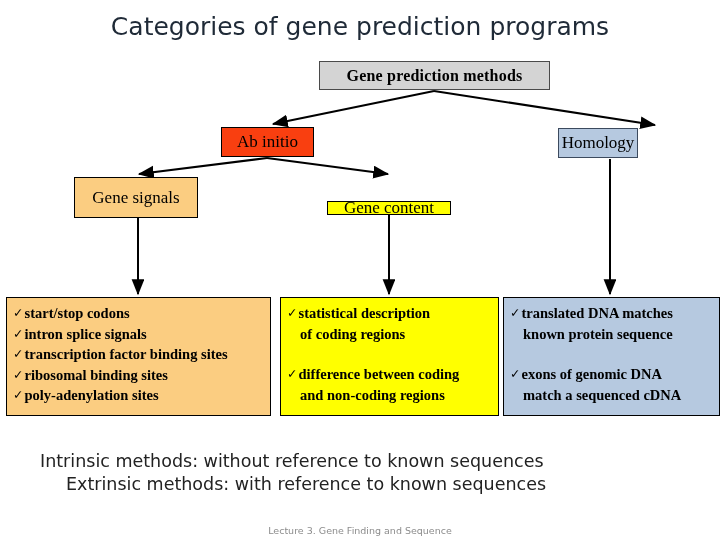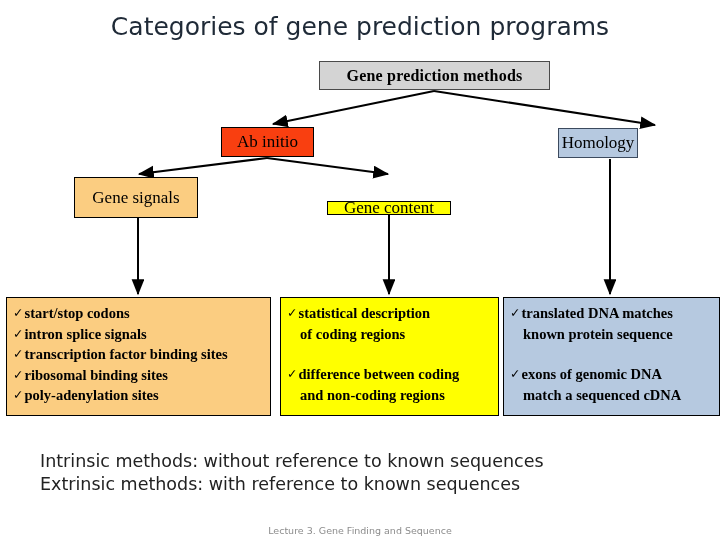--- a/index.html
+++ b/index.html
@@ -160,21 +160,21 @@
   .footnote {
     position: absolute;
     left: 40px;
     font-family: "DejaVu Sans", sans-serif;
     font-size: 17.5px;
     color: #222222;
     white-space: nowrap;
     text-align: right;
   }
   .footnote-1 { top: 451px; }
-  .footnote-2 { top: 474px; }
+  .footnote-2 { top: 474px; margin-left: 26px; }
 
   .lecture-label {
     position: absolute;
     left: 0;
     top: 524px;
     width: 720px;
     text-align: center;
     font-family: "DejaVu Sans", sans-serif;
     font-size: 9.5px;
     color: #8c8c8c;

